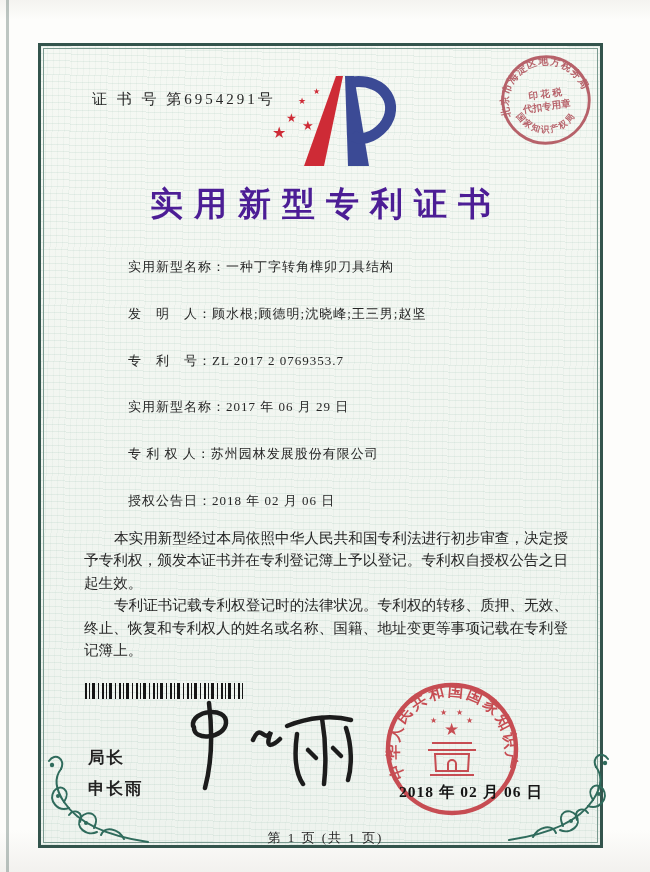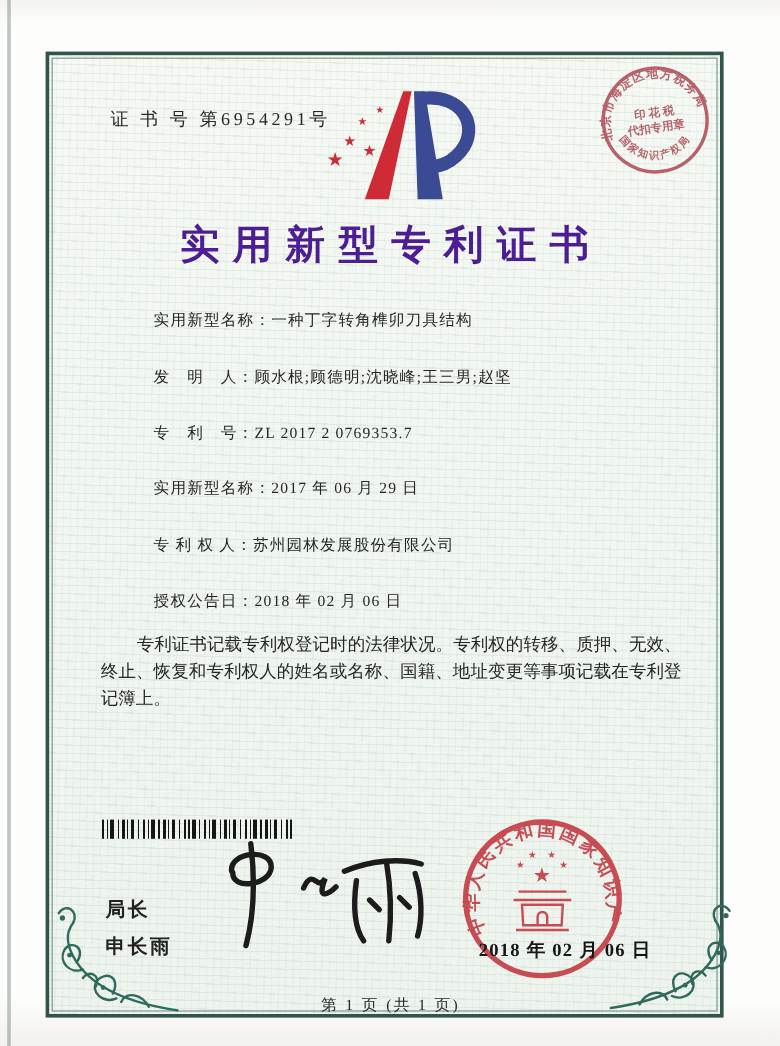--- a/index.html
+++ b/index.html
@@ -73,20 +73,21 @@
 <div class="doc-title">实用新型专利证书</div>
 
 <div class="field f0"><span class="lbl">实用新型名称：</span><span>一种丁字转角榫卯刀具结构</span></div>
 <div class="field f1"><span class="lbl">发　明　人：</span><span>顾水根;顾德明;沈晓峰;王三男;赵坚</span></div>
 <div class="field f2"><span class="lbl">专　利　号：</span><span>ZL 2017 2 0769353.7</span></div>
 <div class="field f3"><span class="lbl">实用新型名称：</span><span>2017 年 06 月 29 日</span></div>
 <div class="field f4"><span class="lbl">专 利 权 人：</span><span>苏州园林发展股份有限公司</span></div>
 <div class="field f5"><span class="lbl">授权公告日：</span><span>2018 年 02 月 06 日</span></div>
 
 <div class="body-text">
+  <p>本实用新型经过本局依照中华人民共和国专利法进行初步审查，决定授予专利权，颁发本证书并在专利登记簿上予以登记。专利权自授权公告之日起生效。</p>
   <p>专利证书记载专利权登记时的法律状况。专利权的转移、质押、无效、终止、恢复和专利权人的姓名或名称、国籍、地址变更等事项记载在专利登记簿上。</p>
 </div>
 
 <div class="barcode"></div>
 
 <div class="director">
   <div>局长</div>
   <div>申长雨</div>
 </div>
 

